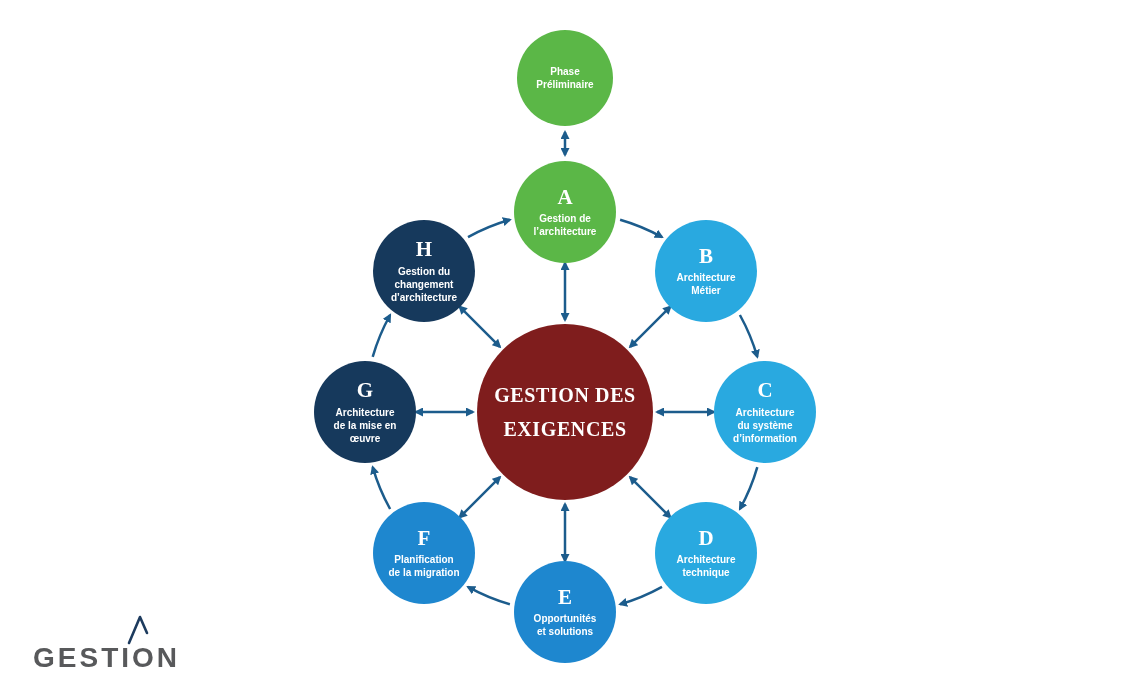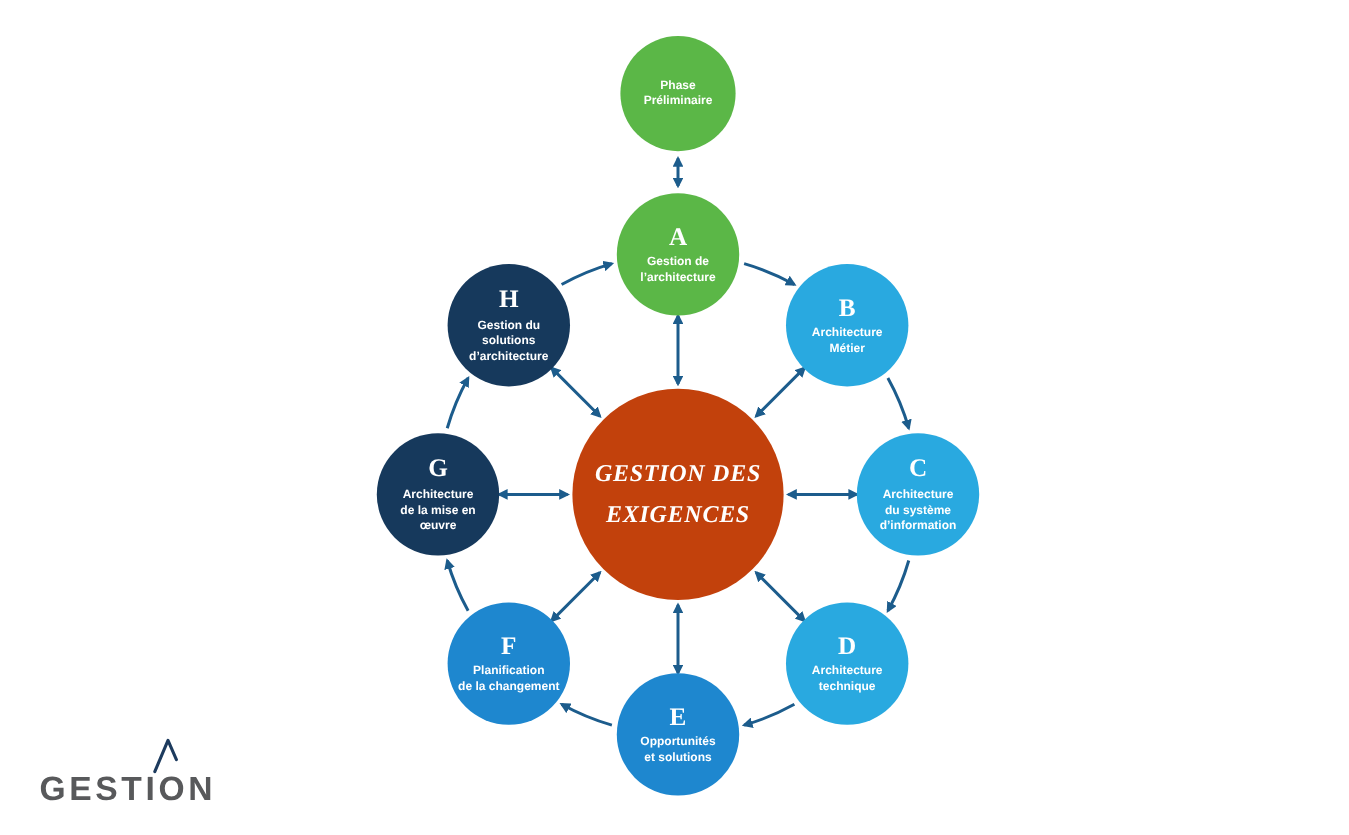--- a/index.html
+++ b/index.html
@@ -126,38 +126,38 @@
 
   <div class="circle phase pos-e" style="background: rgb(30, 135, 207);">
     <div class="letter">E</div>
     <div class="plabel">Opportunités
 et solutions</div>
   </div>
 
   <div class="circle phase pos-f" style="background: rgb(30, 135, 207);">
     <div class="letter">F</div>
     <div class="plabel">Planification
-de la changement</div>
+de la migration</div>
   </div>
 
   <div class="circle phase pos-g" style="background: rgb(22, 57, 92);">
     <div class="letter">G</div>
     <div class="plabel">Architecture
 de la mise en
 œuvre</div>
   </div>
 
   <div class="circle phase pos-h" style="background: rgb(22, 57, 92);">
     <div class="letter">H</div>
     <div class="plabel">Gestion du
-solutions
+changement
 d’architecture</div>
   </div>
 
-  <div class="circle center-circle" style="background: #c2410c; font-style: italic;">
+  <div class="circle center-circle" style="background: #7f1d1d;">
     <div class="center-label">GESTION DES
 EXIGENCES</div>
   </div>
 
   <div class="logo">
     <svg class="logo-mark" width="30" height="32" viewBox="0 0 30 32">
       <path d="M4,29 L15,3 L22,19" fill="none" stroke-width="2.6" stroke-linecap="round" stroke-linejoin="round" stroke="#1d3b5e"></path>
     </svg>
     <div class="logo-text">GESTION</div>
   </div>

